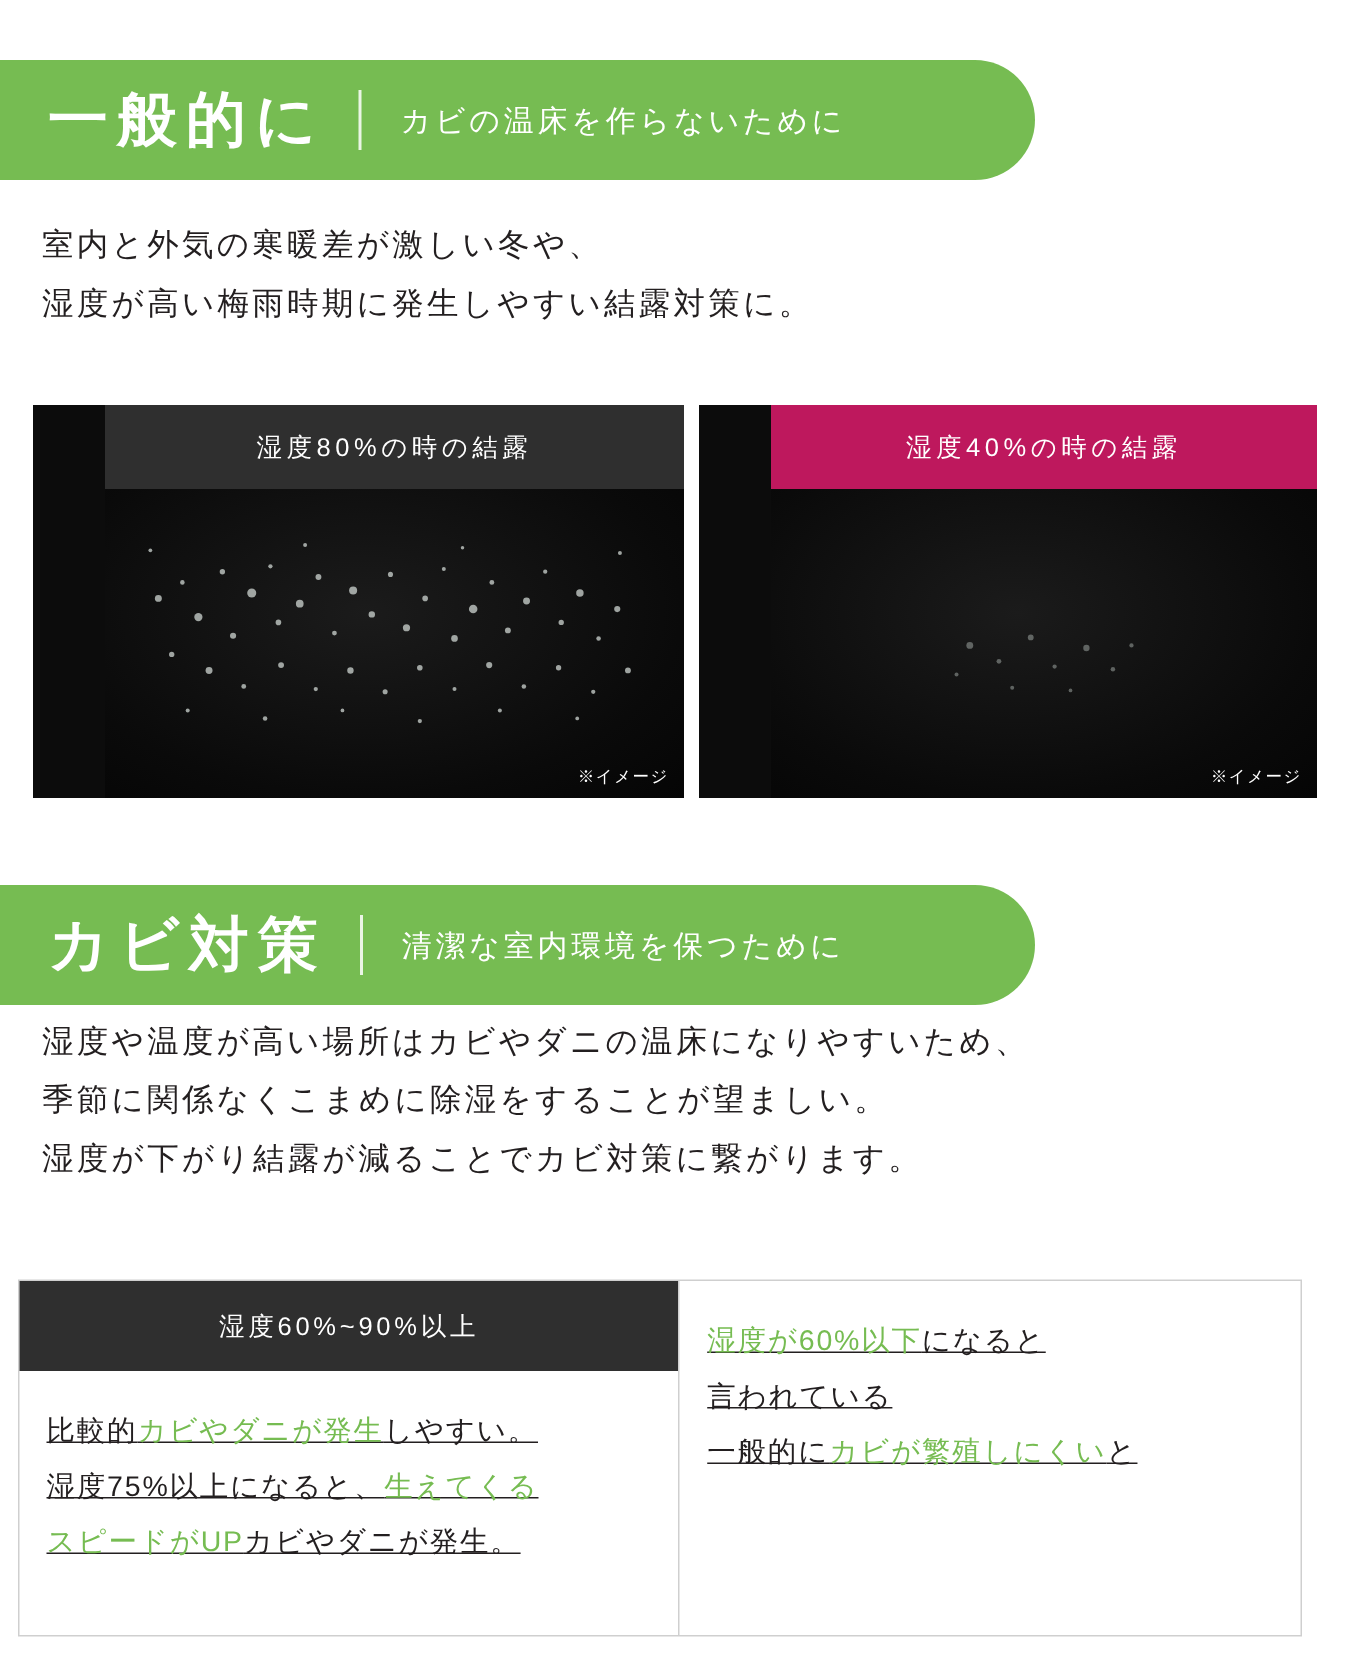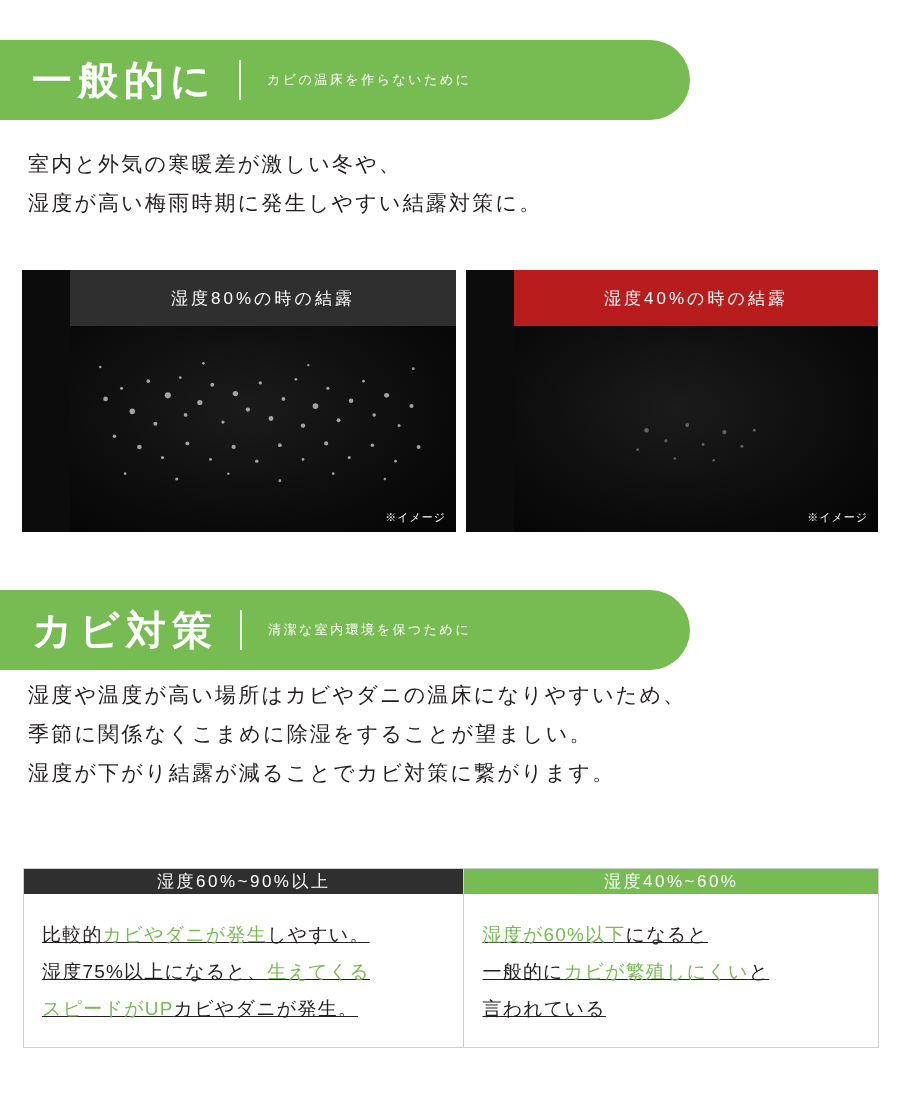--- a/index.html
+++ b/index.html
@@ -38,21 +38,21 @@
   }
   .pill-divider {
     width: 2px;
     height: 40px;
     background: rgba(255,255,255,0.85);
     margin: 0 26px 0 22px;
     flex: 0 0 auto;
   }
   .pill-sub {
     color: #ffffff;
-    font-size: 13px;
+    font-size: 20px;
     letter-spacing: 2.5px;
     white-space: nowrap;
   }
 
   
   .para {
     position: absolute;
     left: 28px;
     font-size: 21px;
     letter-spacing: 2.2px;
@@ -71,21 +71,21 @@
   .img-cap {
     height: 56px;
     display: flex;
     align-items: center;
     justify-content: center;
     font-size: 17px;
     letter-spacing: 3px;
     color: #ffffff;
   }
   .cap-dark { background: #2f2f2f; }
-  .cap-green { background: #b91c1c; }
+  .cap-green { background: #be185d; }
   .img-body {
     position: relative;
     background: radial-gradient(ellipse at 45% 40%, #1b1b1b 0%, #0a0a0a 70%, #050505 100%);
   }
   .img-note {
     position: absolute;
     right: 10px;
     bottom: 7px;
     color: #ffffff;
     font-size: 11px;
@@ -225,30 +225,29 @@
 <div class="pill" style="top:590px; width:690px;">
   <span class="pill-title">カビ対策</span>
   <span class="pill-divider"></span>
   <span class="pill-sub">清潔な室内環境を保つために</span>
 </div>
 
 <div class="para" style="top:676px;">湿度や温度が高い場所はカビやダニの温床になりやすいため、
 季節に関係なくこまめに除湿をすることが望ましい。
 湿度が下がり結露が減ることでカビ対策に繋がります。</div>
 
-<div class="cmp" style="left:23px; top:853px; width:856px; height:180px;margin-top:15px;">
+<div class="cmp" style="left:12px; top:853px; width:856px; height:238px;">
   <div class="cmp-col" style="width:440px;">
     <div class="cmp-head head-dark">湿度60%~90%以上</div>
     <div class="cmp-body">
         <div><span>比較的</span><span class="g">カビやダニが発生</span><span>しやすい。</span></div>
         <div><span>湿度75%以上になると、</span><span class="g">生えてくる</span></div>
         <div><span class="g">スピードがUP</span><span>カビやダニが発生。</span></div>
       </div>
   </div>
   <div class="cmp-col" style="width:415px;">
-    <div class="cmp-head head-green">湿度40%~60%</div>
     <div class="cmp-body">
         <div><span class="g">湿度が60%以下</span><span>になると</span></div>
+        <div><span>言われている</span></div>
         <div><span>一般的に</span><span class="g">カビが繁殖しにくい</span><span>と</span></div>
-        <div><span>言われている</span></div>
       </div>
   </div>
 </div>
 
 </body></html>

